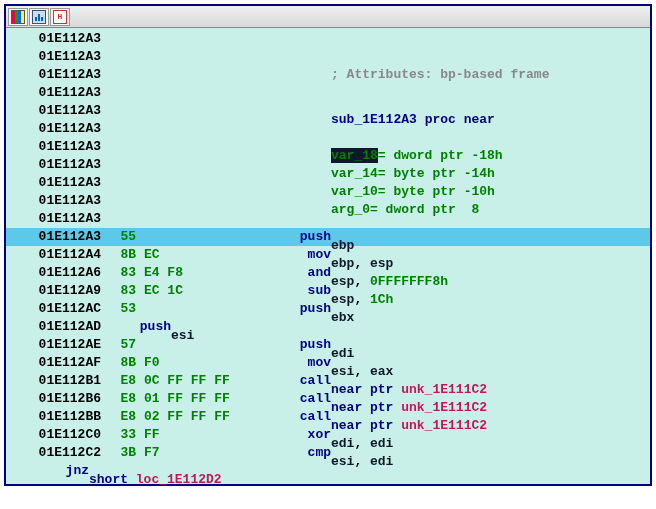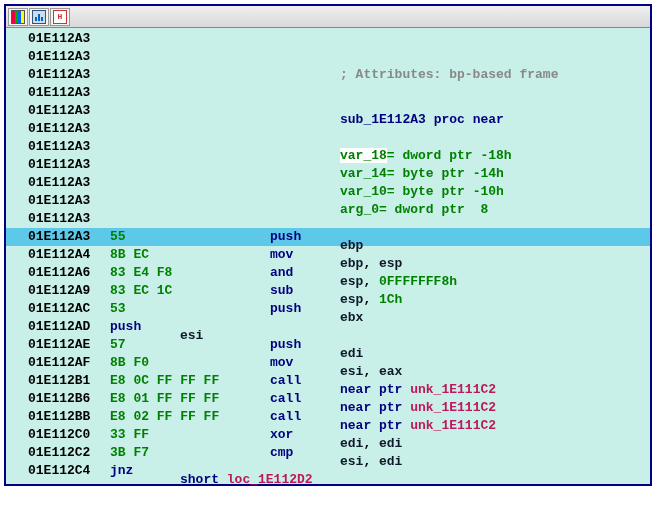--- a/index.html
+++ b/index.html
@@ -35,37 +35,38 @@
     font-size: 10px;
   }
   .code {
     background: #c8f0e8;
     padding: 2px 0 4px 0;
     line-height: 18px;
   }
   .row {
     display: flex;
     white-space: pre;
-    padding: 0 22px;
+    padding: 0 13px;
     height: 18px;
     align-items: center;
+    text-align: right;
   }
   .row.sel { background: #5ec8e8; }
   .addr { color: #000; width: 82px; display:inline-block; }
   .bytes { color: #008000; width: 160px; display:inline-block; }
   .mnem { color: #000080; width: 70px; display:inline-block; }
   .ops { display:inline-block;margin-top:18px; }
   .reg { color: #0f172a; }
   .num { color: #008000; }
   .kw  { color: #000080; }
   .sym { color: #be185d; }
   .txt { color: #000; }
   .cmt { color: #888888; }
   .decl { color: #008000; }
-  .hl  { background: #ffffff; }
+  .hl  { background: #0f172a; }
   .icon-stripes {
     width:14px; height:14px;
     background: linear-gradient(90deg,#e04,#e04 25%,#0a0 25%,#0a0 50%,#06f 50%,#06f 75%,#ff0 75%);
     border:1px solid #555;
   }
   .icon-chart {
     width:14px;height:14px;border:1px solid #357;background:#cde;
     position:relative;
   }
   .icon-chart::after{content:"";position:absolute;left:2px;bottom:2px;width:2px;height:4px;background:#06c;box-shadow:3px 0 0 #06c,3px -3px 0 #06c,6px 0 0 #06c;}
@@ -108,15 +109,15 @@
       <div class="row"><span class="addr">01E112A9</span><span class="bytes">83 EC 1C          </span><span class="mnem">sub</span><span class="ops"><span class="reg">esp</span><span class="txt">, </span><span class="num">1Ch</span></span></div>
       <div class="row"><span class="addr">01E112AC</span><span class="bytes">53                </span><span class="mnem">push</span><span class="ops"><span class="reg">ebx</span></span></div>
       <div class="row"><span class="addr">01E112AD</span><span class="mnem">push</span><span class="ops"><span class="reg">esi</span></span></div>
       <div class="row"><span class="addr">01E112AE</span><span class="bytes">57                </span><span class="mnem">push</span><span class="ops"><span class="reg">edi</span></span></div>
       <div class="row"><span class="addr">01E112AF</span><span class="bytes">8B F0             </span><span class="mnem">mov</span><span class="ops"><span class="reg">esi</span><span class="txt">, </span><span class="reg">eax</span></span></div>
       <div class="row"><span class="addr">01E112B1</span><span class="bytes">E8 0C FF FF FF    </span><span class="mnem">call</span><span class="ops"><span class="kw">near ptr </span><span class="sym">unk_1E111C2</span></span></div>
       <div class="row"><span class="addr">01E112B6</span><span class="bytes">E8 01 FF FF FF    </span><span class="mnem">call</span><span class="ops"><span class="kw">near ptr </span><span class="sym">unk_1E111C2</span></span></div>
       <div class="row"><span class="addr">01E112BB</span><span class="bytes">E8 02 FF FF FF    </span><span class="mnem">call</span><span class="ops"><span class="kw">near ptr </span><span class="sym">unk_1E111C2</span></span></div>
       <div class="row"><span class="addr">01E112C0</span><span class="bytes">33 FF             </span><span class="mnem">xor</span><span class="ops"><span class="reg">edi</span><span class="txt">, </span><span class="reg">edi</span></span></div>
       <div class="row"><span class="addr">01E112C2</span><span class="bytes">3B F7             </span><span class="mnem">cmp</span><span class="ops"><span class="reg">esi</span><span class="txt">, </span><span class="reg">edi</span></span></div>
-      <div class="row"><span class="addr">01E112C4</span><span class="mnem">jnz</span><span class="ops"><span class="kw">short </span><span class="sym">loc_1E112D2</span></span></div>
+      <div class="row"><span class="mnem">jnz</span><span class="ops"><span class="kw">short </span><span class="sym">loc_1E112D2</span></span></div>
     </div>
 </div>
 
 </body></html>

